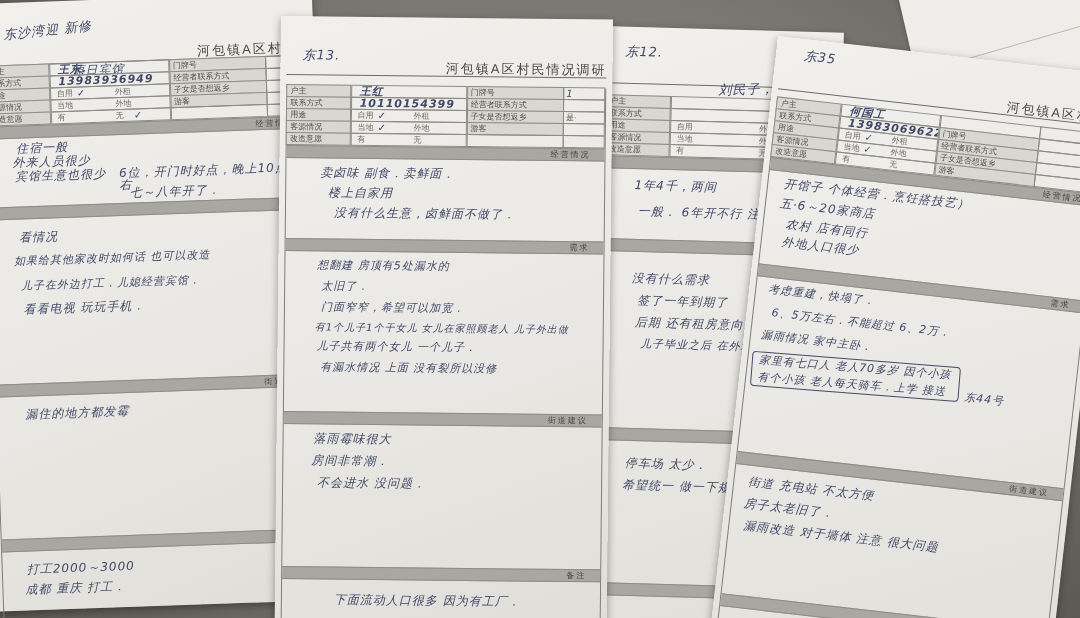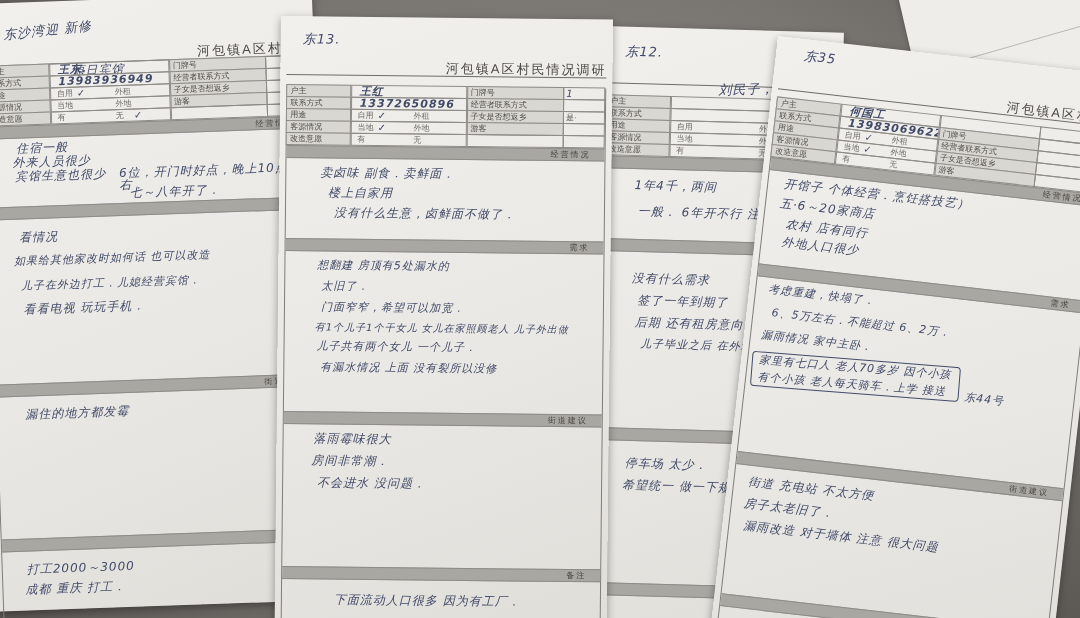--- a/index.html
+++ b/index.html
@@ -138,37 +138,37 @@
         <span>备注</span>
       </div>
     <div class="zone" style="height:74px;padding-top:12px;">
       <span class="ln hw" style="margin-left:24px;">打工2000～3000</span>
       <span class="ln hw" style="margin-left:22px;margin-top:8px;">成都  重庆  打工．</span>
     </div>
   </div>
 </div>
 
 <div class="sheet s2" style="left:281px;top:16px;width:332px;height:606px;transform:rotate(0.6deg);transform-origin:top left;z-index:3;">
-  <div class="corner hw" style="left:22px;top:14px;">东13.</div>
+  <div class="corner hw" style="left:22px;top:30px;">东13.</div>
   <div class="title" style="margin-top:42px;"><span>河包镇A区村民情况调研</span></div>
   <div class="formbox" style="margin-top:10px;">
     <div class="frow">
       <div class="fl">户主</div>
       <div class="fv">
           <span class="hw hwv">王红</span>
         </div>
       <div class="frl">门牌号</div>
       <div class="frv">
           <span class="hw" style="font-size:10px;">1</span>
         </div>
     </div>
     <div class="frow">
       <div class="fl">联系方式</div>
       <div class="fv">
-          <span class="hw hwv">13372650896</span>
+          <span class="hw hwv">10110154399</span>
         </div>
       <div class="frl">经营者联系方式</div>
       <div class="frv"></div>
     </div>
     <div class="frow">
       <div class="fl">用途</div>
       <div class="fv">
         <span class="o1">自用</span>
           <span class="ck hw">✓</span>
         <span class="o2">外租</span>

